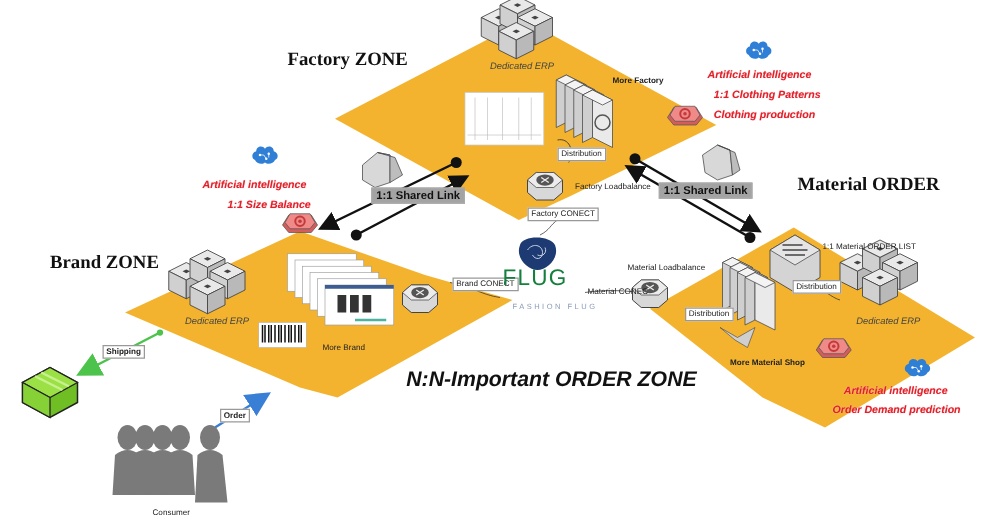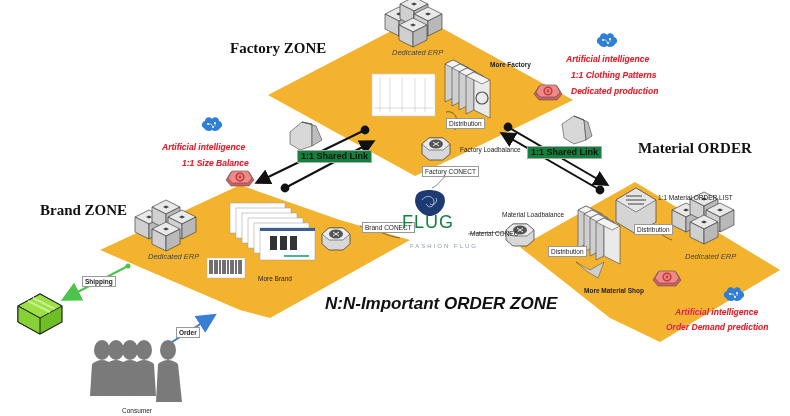--- a/index.html
+++ b/index.html
@@ -4,21 +4,21 @@
   <style>
     html, body { margin: 0; padding: 0; background: #ffffff; }
     body { width: 790px; height: 416px; position: relative; overflow: hidden; font-family: "Liberation Sans", sans-serif; }
     #canvas { position: absolute; left: 0; top: 0; width: 790px; height: 416px; }
     .zone-title { position: absolute; font-family: Liberation Serif, serif; font-weight: bold; font-size: 15px; color: #111; white-space: nowrap; }
     .zone-title .glow { position: absolute; left: -12px; right: -12px; bottom: -3px; height: 10px; background: radial-gradient(ellipse at center, #f9e6b8 0%, #fbeecf 55%, rgba(255,255,255,0) 75%); border-radius: 50%; z-index: -1; }
     .big-title { position: absolute; font-family: "Liberation Sans", sans-serif; font-weight: bold; font-style: italic; font-size: 17px; color: #111; white-space: nowrap; }
     .ai-text { position: absolute; font-family: "Liberation Sans", sans-serif; font-weight: bold; font-style: italic; font-size: 8.5px; color: #e0202b; white-space: nowrap; text-align: left; text-shadow: 0 0 1px #fbb; }
     .small-lbl { position: absolute; font-family: "Liberation Sans", sans-serif; font-size: 6.5px; color: #222; white-space: nowrap; }
     .boxed-lbl { position: absolute; font-family: "Liberation Sans", sans-serif; font-size: 6.5px; color: #222; white-space: nowrap; background: #fff; border: 1px solid #999; padding: 0 2px; line-height: 9px; }
-    .link-lbl { position: absolute; font-family: "Liberation Sans", sans-serif; font-weight: bold; font-size: 9px; color: #111; white-space: nowrap; background: #15803d; border: 1px solid #aaa; padding: 0 3px; line-height: 11px; }
+    .link-lbl { position: absolute; font-family: "Liberation Sans", sans-serif; font-weight: bold; font-size: 9px; color: #111; white-space: nowrap; background: #a3a3a3; border: 1px solid #aaa; padding: 0 3px; line-height: 11px; }
     .erp-lbl { position: absolute; font-family: "Liberation Sans", sans-serif; font-style: italic; font-size: 7.5px; color: #444; white-space: nowrap; }
     .flug { position: absolute; font-family: "Liberation Sans", sans-serif; font-size: 18px; font-weight: normal; color: #15803d; letter-spacing: 1px; }
     .flug-sub { position: absolute; font-family: "Liberation Sans", sans-serif; font-size: 6px; color: #8a9bb8; letter-spacing: 2px; }
   </style>
 </head>
 <body>
 
 <svg id="canvas" viewBox="0 0 790 416" xmlns="http://www.w3.org/2000/svg">
   <defs>
     <marker id="arrowBlack" markerWidth="8" markerHeight="8" refX="6" refY="4" orient="auto">
@@ -209,21 +209,21 @@
   <span class="glow" style="position:absolute; left:-20px; right:-20px; bottom:-3px; height:10px; background:radial-gradient(ellipse at center,#f9e6b8 0%,#fbeecf 55%,rgba(255,255,255,0) 75%); border-radius:50%; z-index:-1;"></span>
   <span>N:N-Important ORDER ZONE</span>
 </div>
 
 <div class="erp-lbl" style="left:392px; top:48px;">Dedicated ERP</div>
 <div class="small-lbl" style="left:490px; top:61px; font-weight:bold;">More Factory</div>
 <div class="boxed-lbl" style="left:446px; top:118px;">Distribution</div>
 <div class="small-lbl" style="left:460px; top:146px;">Factory Loadbalance</div>
 <div class="ai-text" style="left:566px; top:54px;">Artificial intelligence</div>
 <div class="ai-text" style="left:571px; top:70px;">1:1 Clothing Patterns</div>
-<div class="ai-text" style="left:571px; top:86px;">Dedicated production</div>
+<div class="ai-text" style="left:571px; top:86px;">Clothing production</div>
 
 <div class="link-lbl" style="left:297px; top:150px;">1:1 Shared Link</div>
 <div class="link-lbl" style="left:527px; top:146px;">1:1 Shared Link</div>
 <div class="boxed-lbl" style="left:422px; top:166px;">Factory CONECT</div>
 <div class="boxed-lbl" style="left:362px; top:222px;">Brand CONECT</div>
 <div class="small-lbl" style="left:470px; top:230px;">Material CONEC</div>
 
 <div class="flug" style="left:402px; top:212px;">FLUG</div>
 <div class="flug-sub" style="left:410px; top:243px;">FASHION FLUG</div>
 

